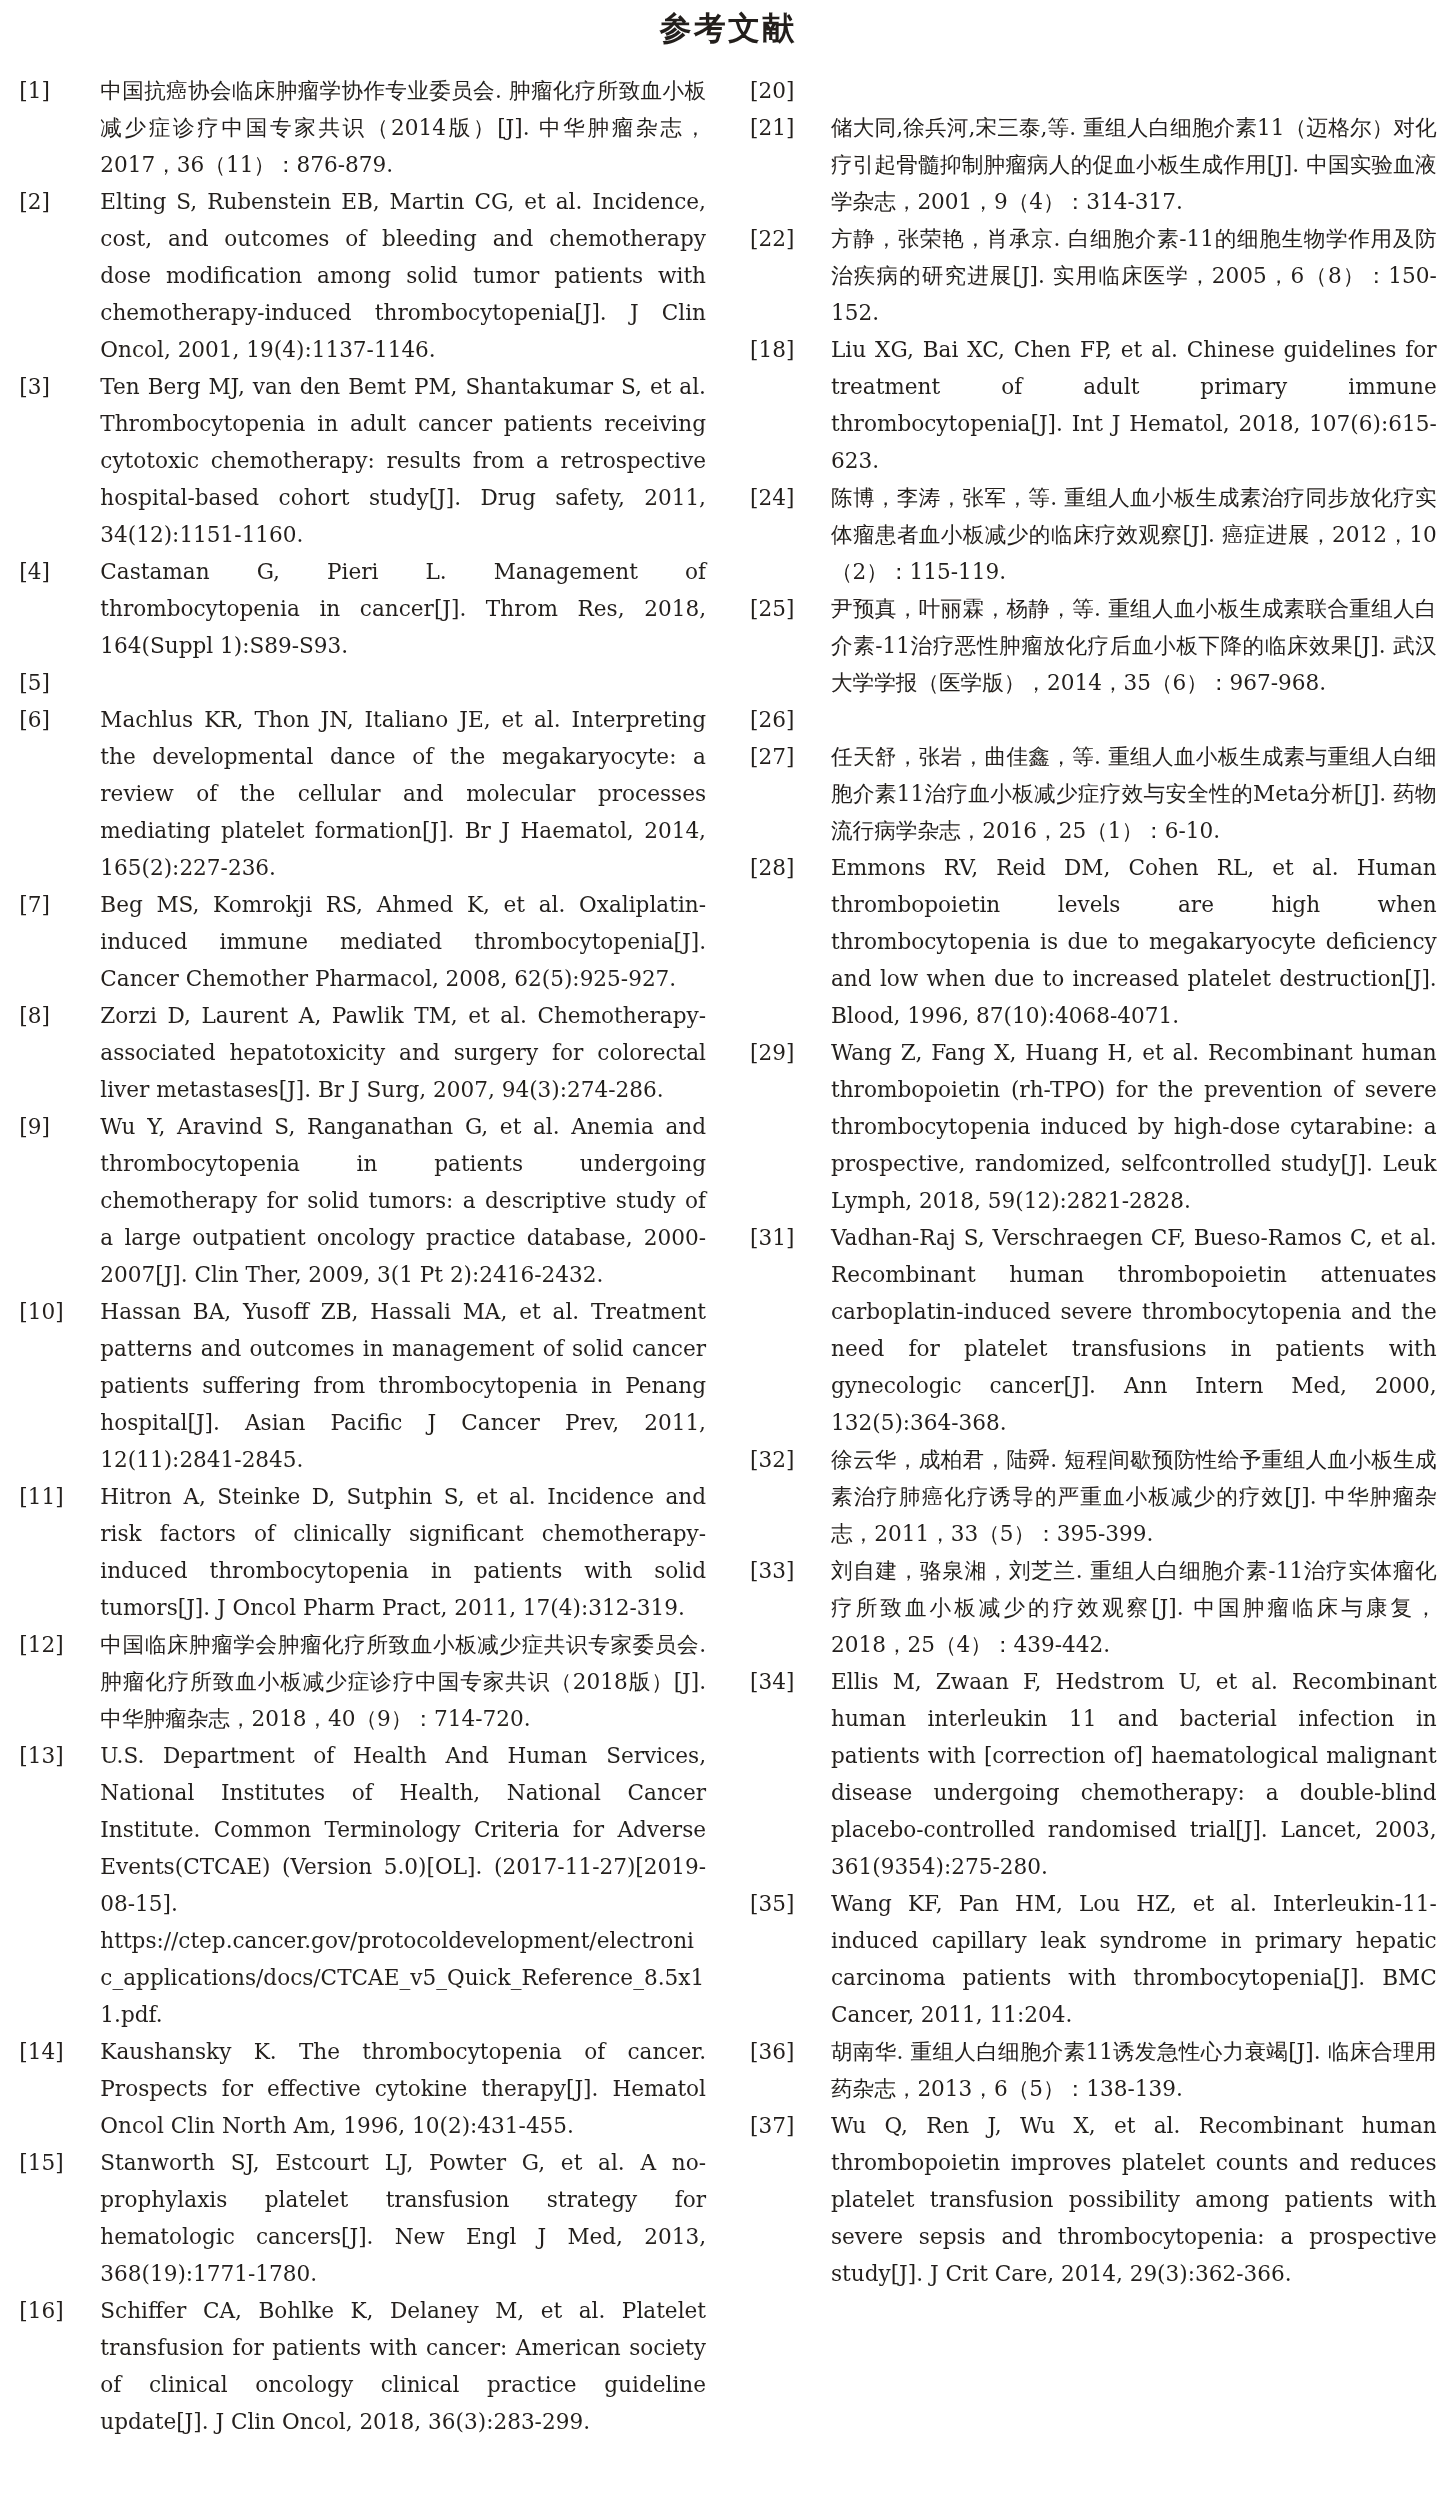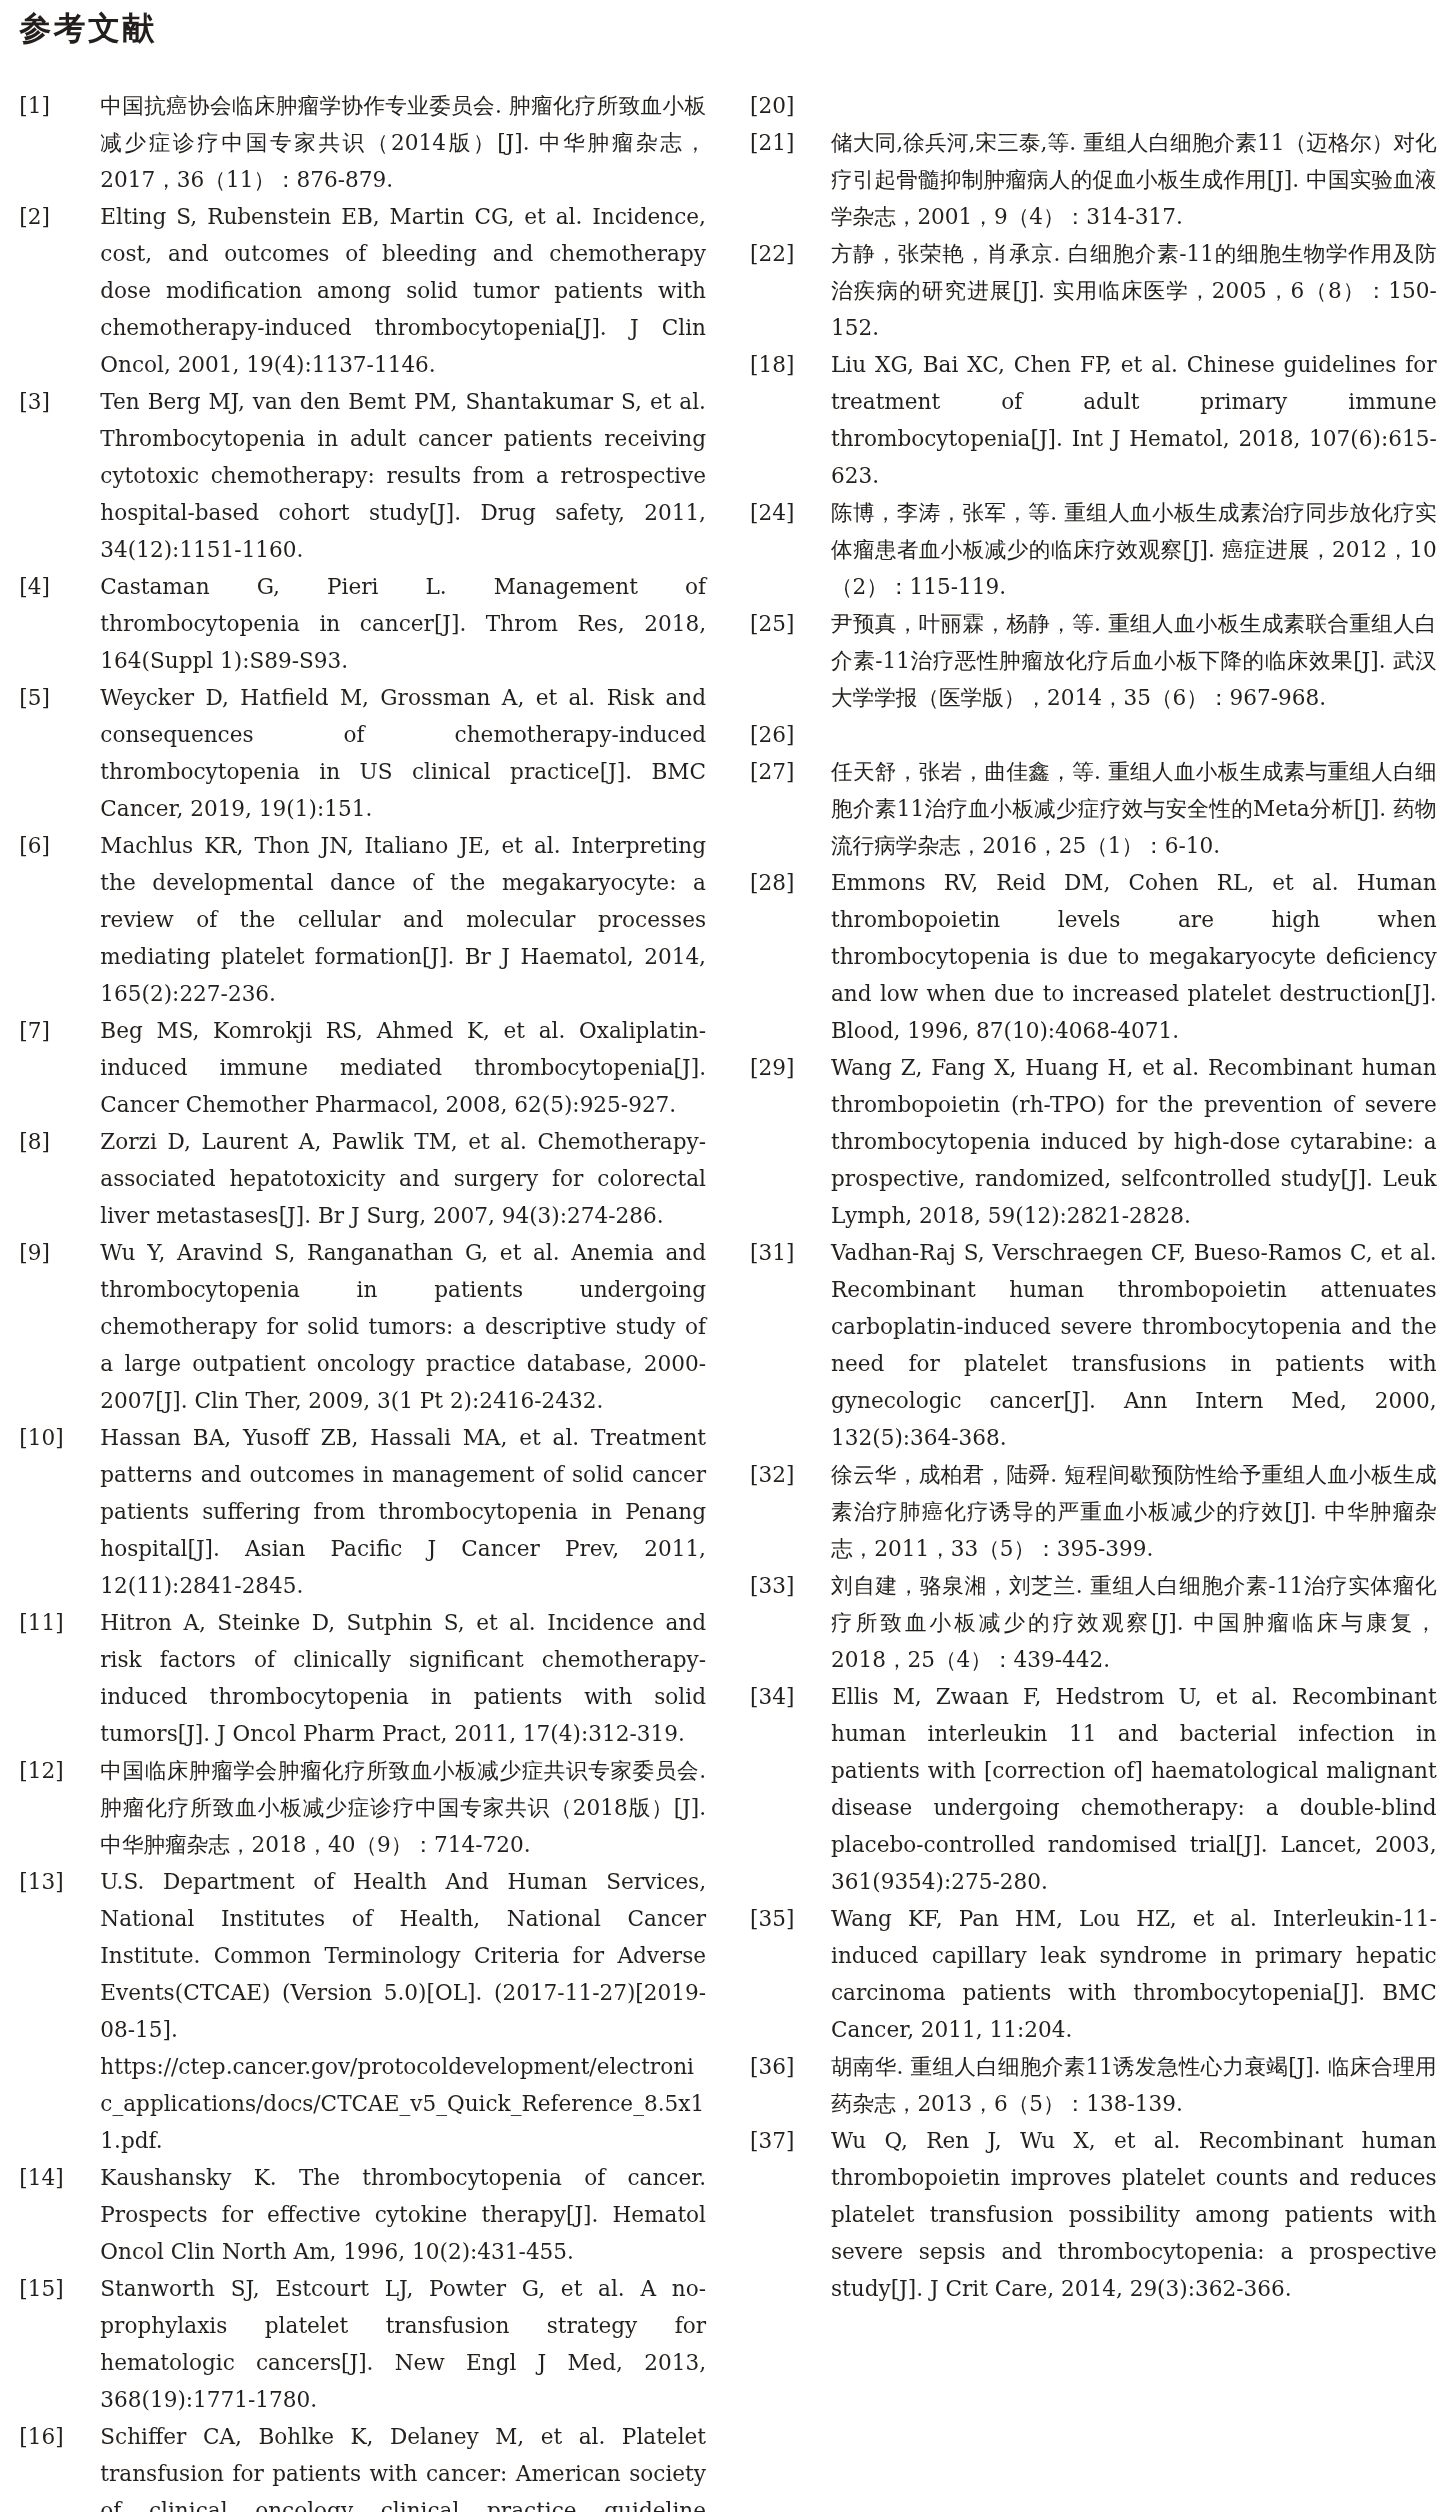--- a/index.html
+++ b/index.html
@@ -14,26 +14,26 @@
     color: #231f1c;
     box-sizing: border-box;
   }
   .page {
     box-sizing: border-box;
     width: 1456px;
     min-height: 2512px;
     padding: 8px 19.3px 23px 19.3px;
   }
   .page-title {
-    text-align: left;
+    text-align: center;
     font-family: "DejaVu Sans", "Liberation Sans", sans-serif;
     font-weight: 700;
     font-size: 32px;
     line-height: 41px;
-    margin: 0 0 38px 0;
+    margin: 0 0 23px 0;
     letter-spacing: 2.3px;
   }
   .columns {
     display: flex;
     gap: 44px;
     align-items: flex-start;
   }
   .col {
     flex: 1 1 0;
     min-width: 0;
@@ -74,21 +74,20 @@
         <div class="ref">
           <span class="ref-num">[3]</span>
           <span class="ref-text">Ten Berg MJ, van den Bemt PM, Shantakumar S, et al. Thrombocytopenia in adult cancer patients receiving cytotoxic chemotherapy: results from a retrospective hospital-based cohort study[J]. Drug safety, 2011, 34(12):1151-1160.</span>
         </div>
         <div class="ref">
           <span class="ref-num">[4]</span>
           <span class="ref-text">Castaman G, Pieri L. Management of thrombocytopenia in cancer[J]. Throm Res, 2018, 164(Suppl 1):S89-S93.</span>
         </div>
         <div class="ref">
           <span class="ref-num">[5]</span>
-          <span class="ref-text">Weycker D, Hatfield M, Grossman A, et al. Risk and consequences of chemotherapy-induced thrombocytopenia in US clinical practice[J]. BMC Cancer, 2019, 19(1):151.</span>
         </div>
         <div class="ref">
           <span class="ref-num">[6]</span>
           <span class="ref-text">Machlus KR, Thon JN, Italiano JE, et al. Interpreting the developmental dance of the megakaryocyte: a review of the cellular and molecular processes mediating platelet formation[J]. Br J Haematol, 2014, 165(2):227-236.</span>
         </div>
         <div class="ref">
           <span class="ref-num">[7]</span>
           <span class="ref-text">Beg MS, Komrokji RS, Ahmed K, et al. Oxaliplatin-induced immune mediated thrombocytopenia[J]. Cancer Chemother Pharmacol, 2008, 62(5):925-927.</span>
         </div>
         <div class="ref">

